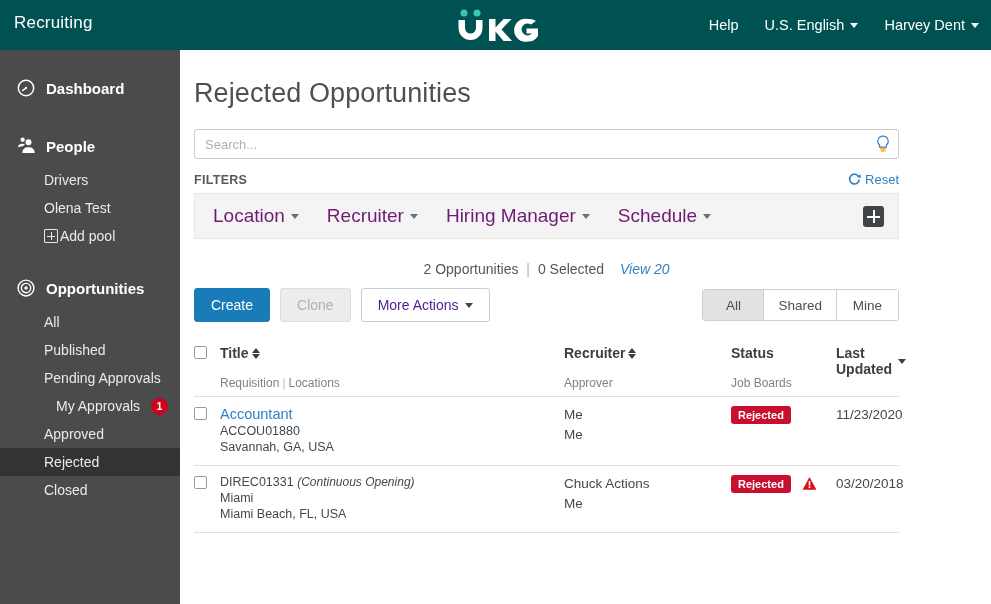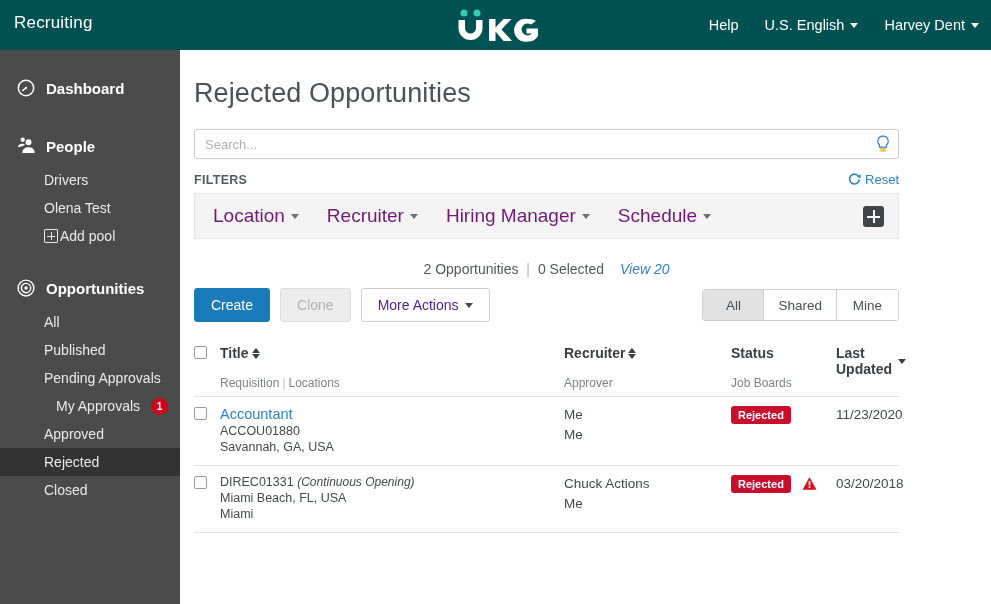--- a/index.html
+++ b/index.html
@@ -487,22 +487,22 @@
 
     <div class="trow">
       <div class="c-check">
         <span class="chk"></span>
       </div>
       <div class="c-title">
         <div class="row-sub">
           <span class="req-id">DIREC01331</span>
           <span class="continuous">(Continuous Opening)</span>
         </div>
+        <div class="row-sub">Miami</div>
         <div class="row-sub">Miami Beach, FL, USA</div>
-        <div class="row-sub">Miami</div>
       </div>
       <div class="c-recruiter">
         <div class="cell-text">Chuck Actions</div>
         <div class="cell-text sub">Me</div>
       </div>
       <div class="c-status">
         <span class="status-badge">Rejected</span>
         <svg class="warn-ico" viewBox="0 0 16 16">
           <path d="M8 1 L15.4 14.6 L0.6 14.6 Z" fill="#d8121b"></path>
           <rect x="7.1" y="5.4" width="1.8" height="4.7" fill="#ffffff"></rect>

